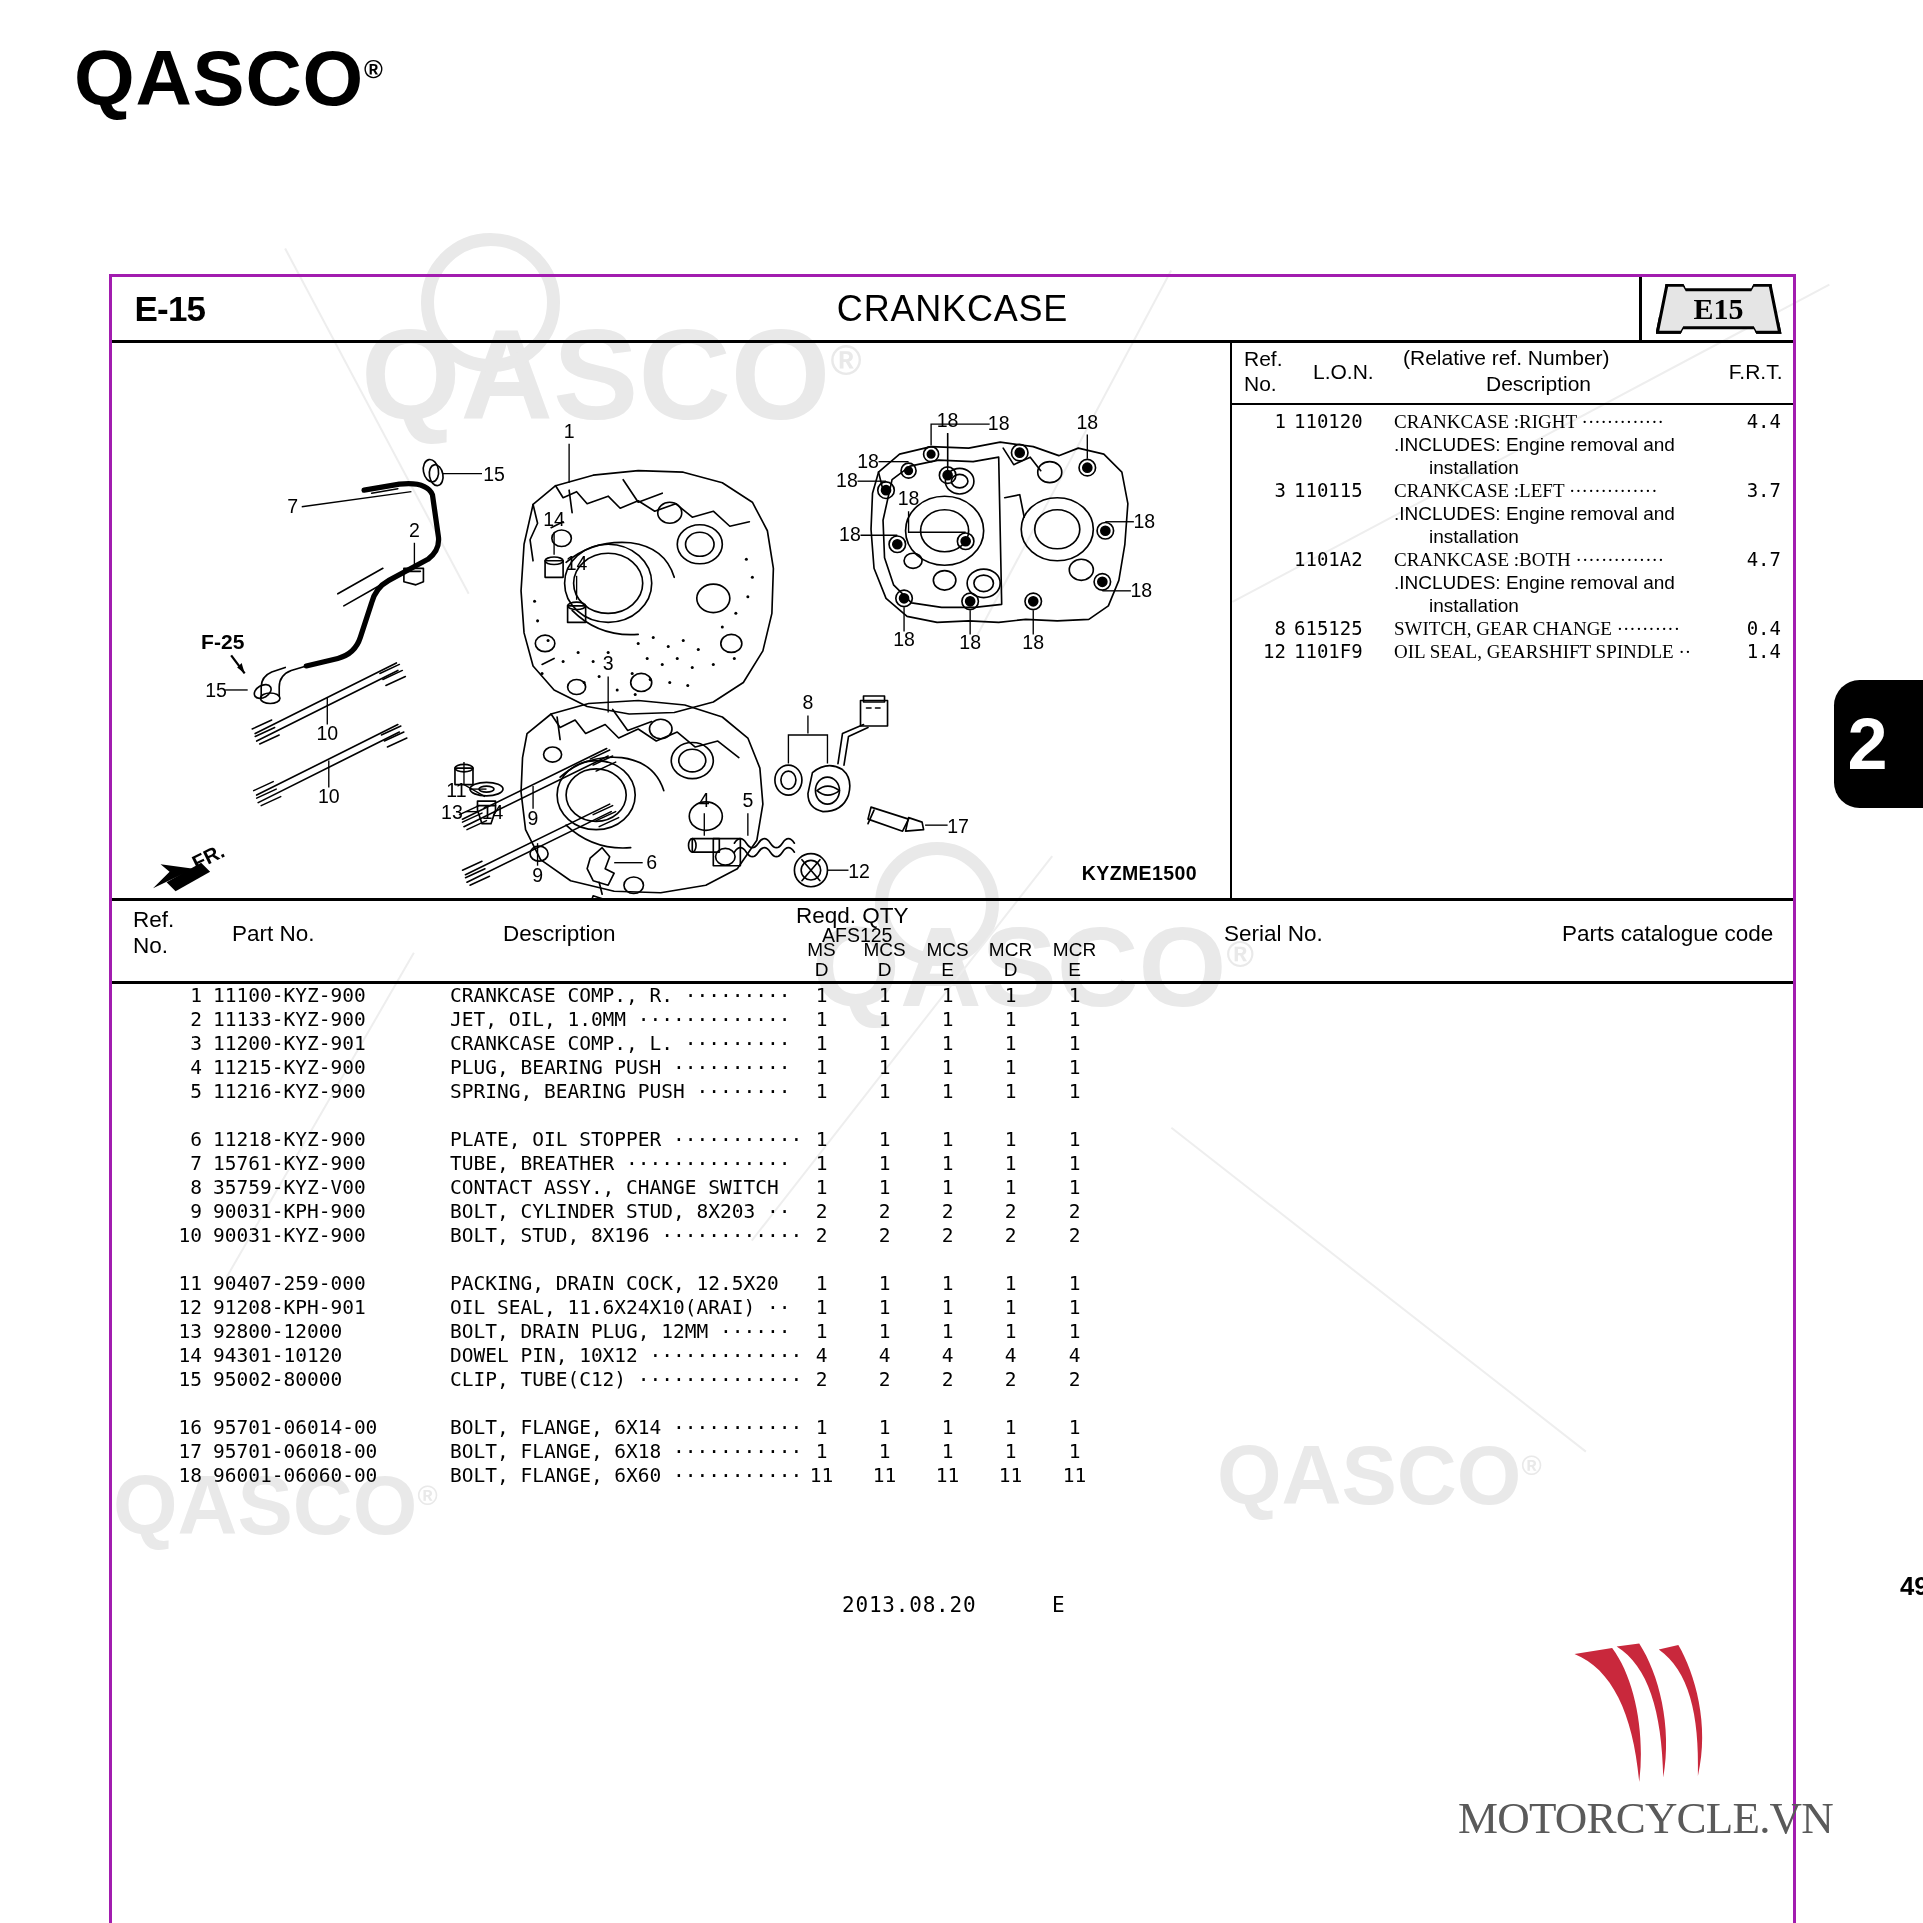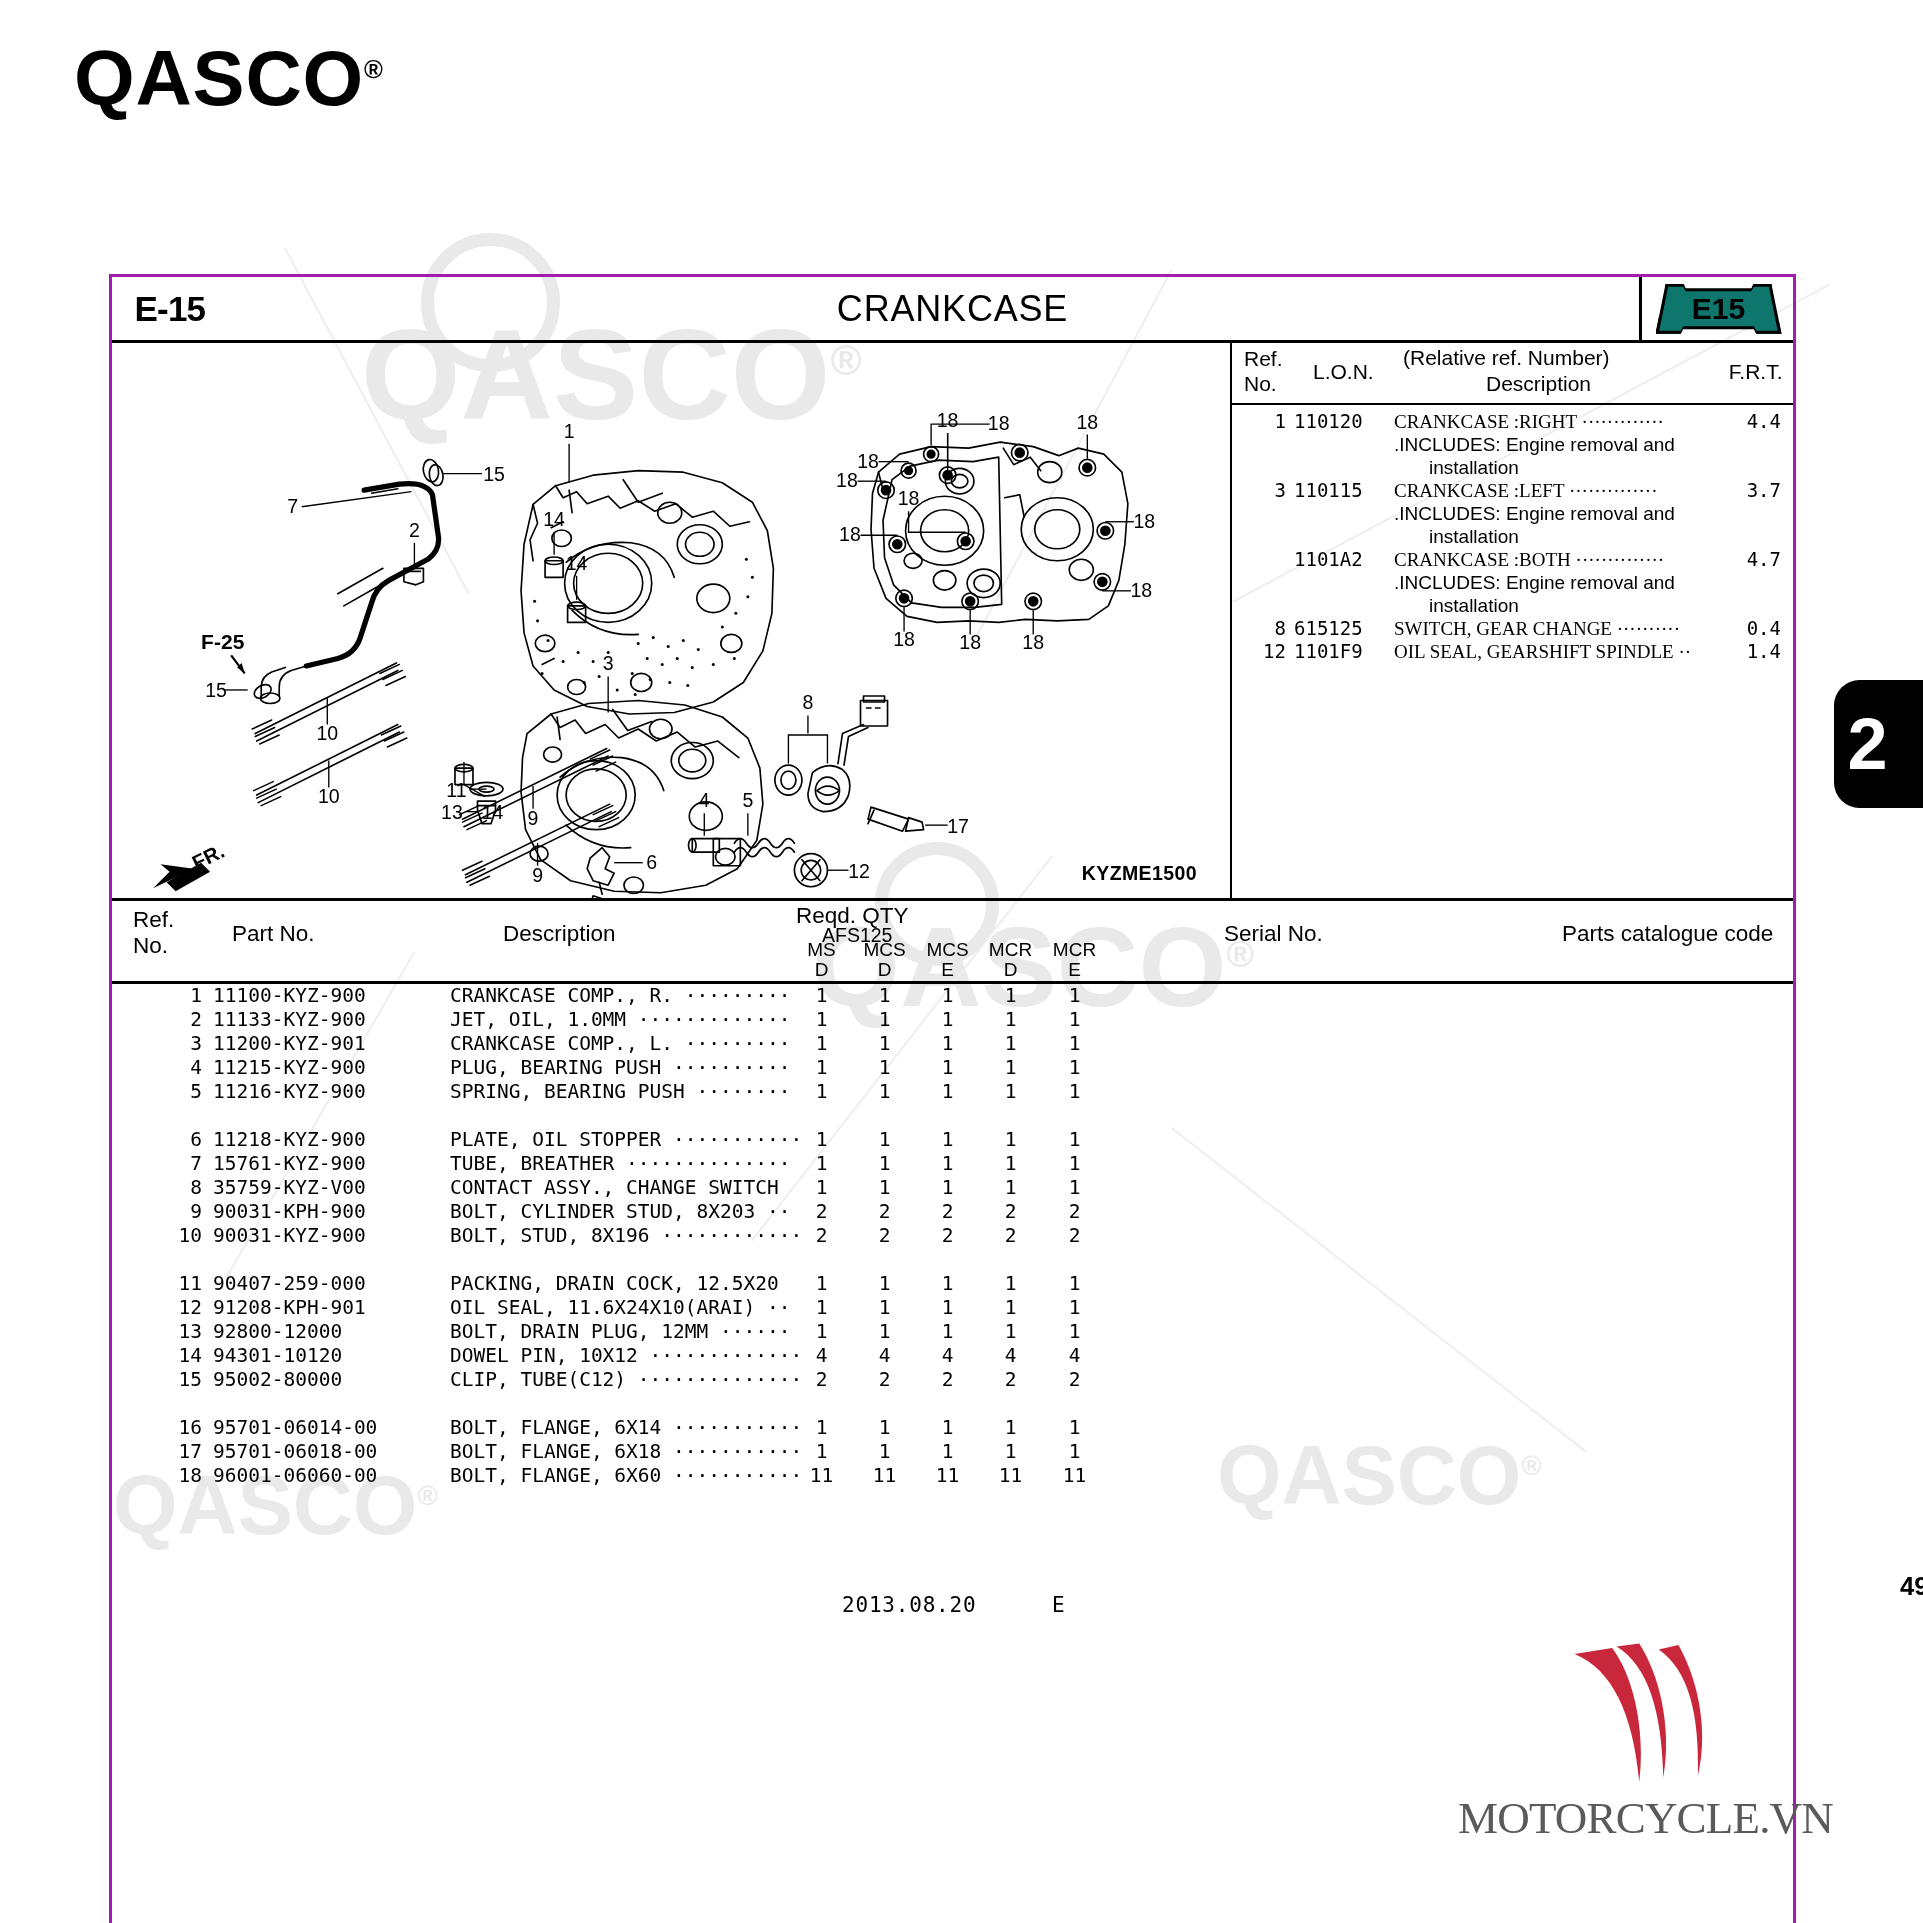--- a/index.html
+++ b/index.html
@@ -331,21 +331,21 @@
       <span>QASCO</span><span class="reg">®</span>
     </div>
 
     <div id="main-frame">
 
       <div id="title-strip">
         <div id="section-code">E-15</div>
         <div id="sheet-title">CRANKCASE</div>
         <div id="tab-badge-box">
           <div id="tab-badge"></div>
-          <div id="tab-badge-inner" style="background:#0f766e; clip-path:polygon(10% 6%, 22% 6%, 24% 15%, 76% 15%, 78% 6%, 90% 6%, 97% 94%, 80% 94%, 78% 85%, 22% 85%, 20% 94%, 3% 94%);">E15</div>
+          <div id="tab-badge-inner" style="background:#e5e5e5; clip-path:polygon(10% 6%, 22% 6%, 24% 15%, 76% 15%, 78% 6%, 90% 6%, 97% 94%, 80% 94%, 78% 85%, 22% 85%, 20% 94%, 3% 94%);font-family:Liberation Serif, serif;">E15</div>
         </div>
       </div>
 
       <div id="upper-body">
 
         <div id="drawing-pane">
           <svg viewBox="0 0 1490 743" width="1120" height="558" style="position:absolute;left:0;top:0;">
             <g fill="none" stroke="#000" stroke-width="2.2" stroke-linejoin="round" stroke-linecap="round">
 
               <path d="M335 196 L382 188 Q418 184 426 202 L434 258 Q436 276 420 288

